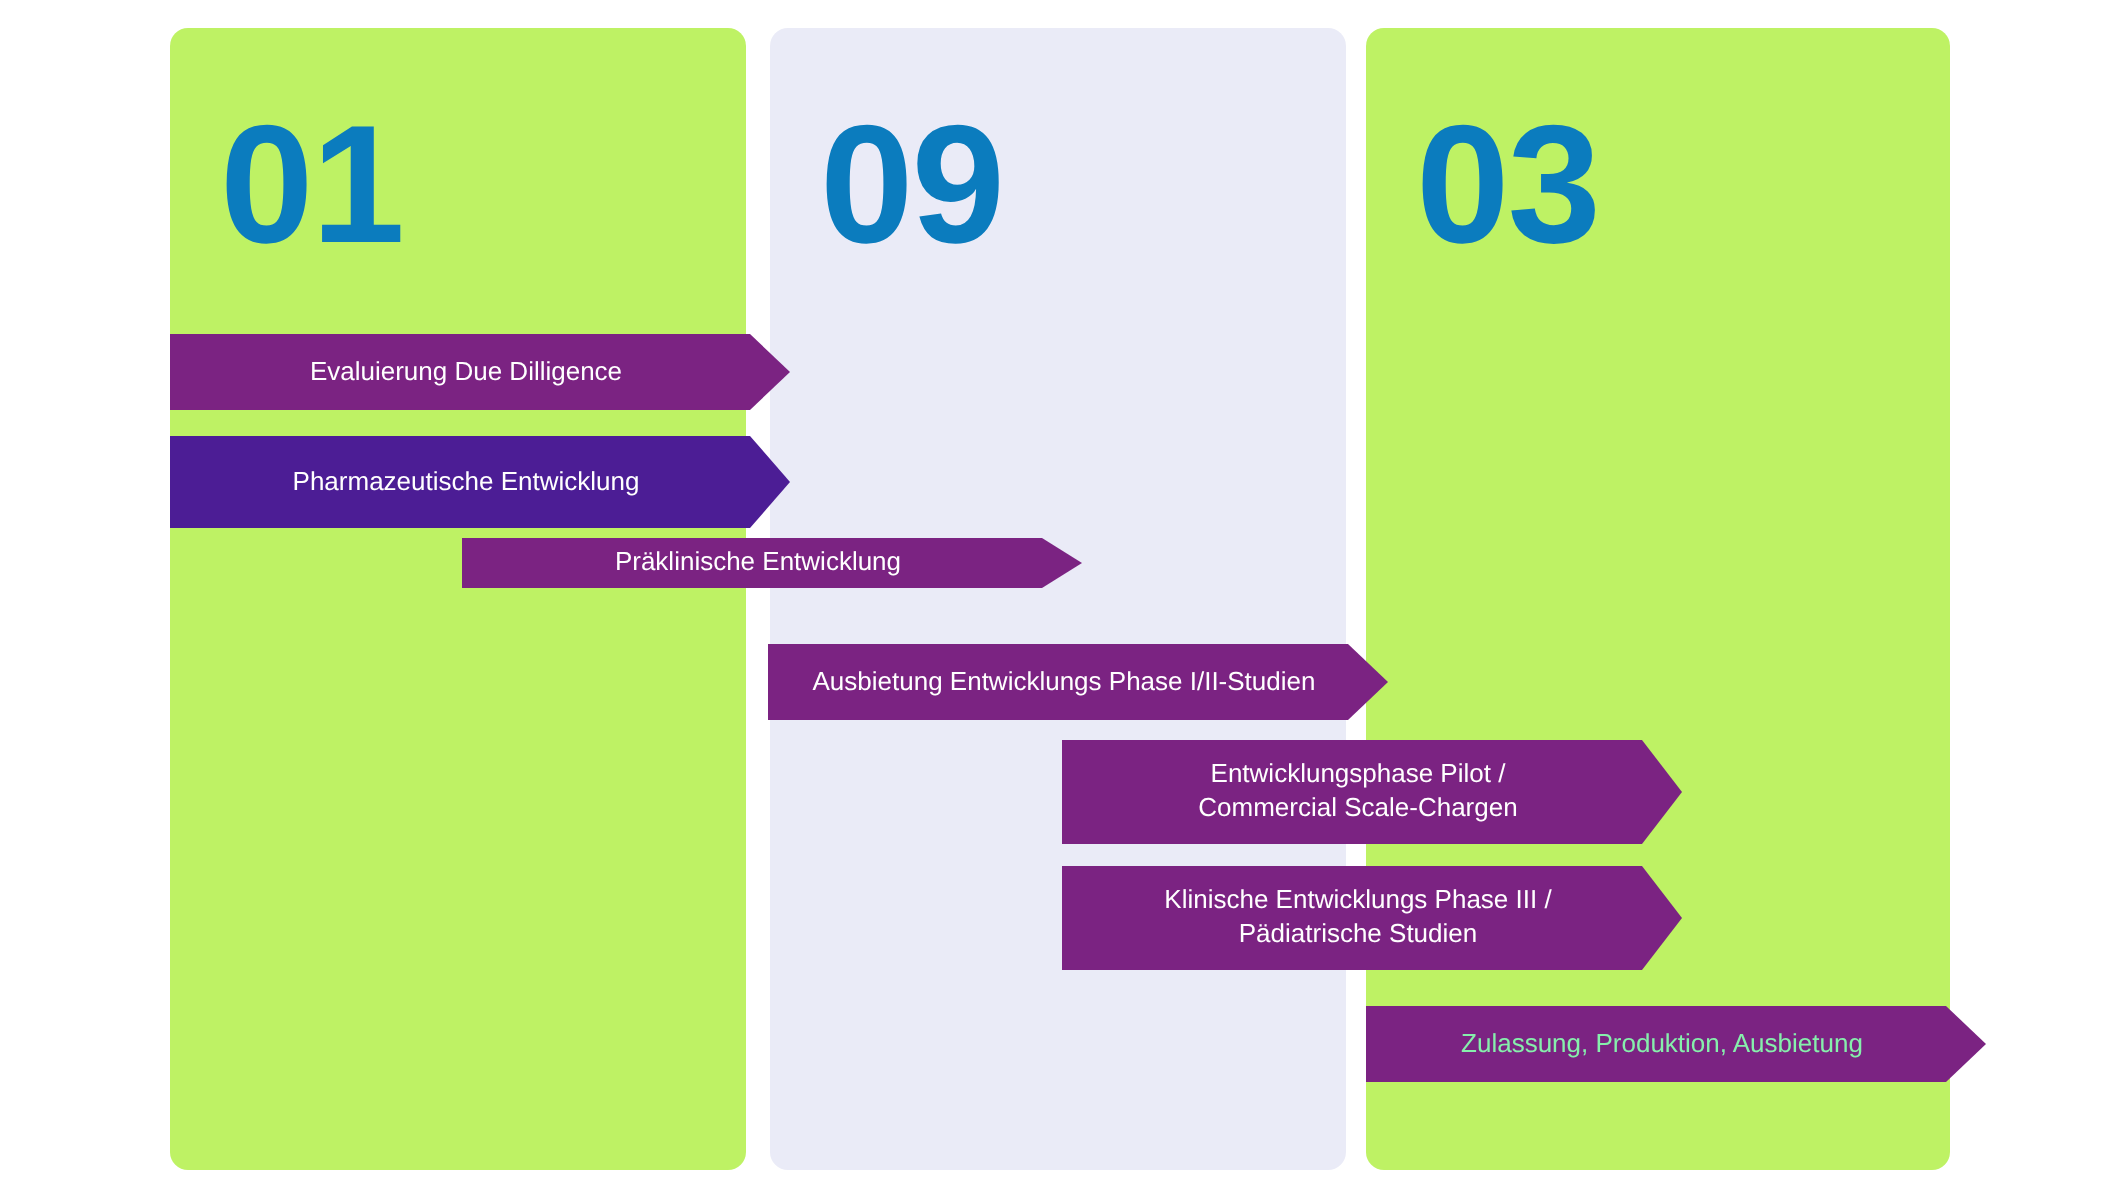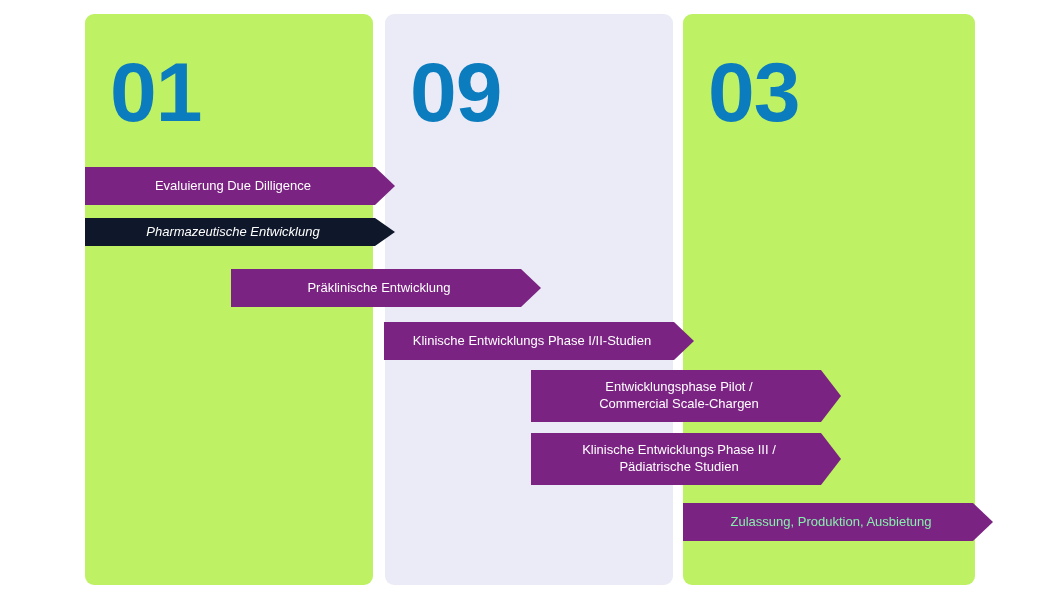--- a/index.html
+++ b/index.html
@@ -94,28 +94,28 @@
   </div>
 
   <div class="panel" id="panel-3" style="background: #bef264;">
     <div class="panel-number" style="color: rgb(11, 124, 190);">03</div>
   </div>
 
   <div id="arrow-layer">
     <div class="arrow" style="left: 85px; top: 167px; width: 310px; height: 38px; background: rgb(123, 35, 130); color: rgb(255, 255, 255);">
       <span class="label">Evaluierung Due Dilligence</span>
     </div>
-    <div class="arrow" style="left: 85px; top: 218px; width: 310px; height: 28px; background: #0f172a; color: rgb(255, 255, 255); font-style: italic;">
+    <div class="arrow" style="left: 85px; top: 218px; width: 310px; height: 46px; background: #4c1d95; color: rgb(255, 255, 255);">
       <span class="label">Pharmazeutische Entwicklung</span>
     </div>
-    <div class="arrow" style="left: 231px; top: 269px; width: 310px; height: 38px; background: rgb(123, 35, 130); color: rgb(255, 255, 255);">
+    <div class="arrow" style="left: 231px; top: 269px; width: 310px; height: 25px; background: rgb(123, 35, 130); color: rgb(255, 255, 255);">
       <span class="label">Präklinische Entwicklung</span>
     </div>
     <div class="arrow" style="left: 384px; top: 322px; width: 310px; height: 38px; background: rgb(123, 35, 130); color: rgb(255, 255, 255);">
-      <span class="label">Klinische Entwicklungs Phase I/II-Studien</span>
+      <span class="label">Ausbietung Entwicklungs Phase I/II-Studien</span>
     </div>
     <div class="arrow" style="left: 531px; top: 433px; width: 310px; height: 52px; background: rgb(123, 35, 130); color: rgb(255, 255, 255);">
       <span class="label">Klinische Entwicklungs Phase III /
 Pädiatrische Studien</span>
     </div>
     <div class="arrow" style="left: 531px; top: 370px; width: 310px; height: 52px; background: rgb(123, 35, 130); color: rgb(255, 255, 255);">
       <span class="label">Entwicklungsphase Pilot /
 Commercial Scale-Chargen</span>
     </div>
     <div class="arrow" style="left: 683px; top: 503px; width: 310px; height: 38px; background: rgb(123, 35, 130); color: #86efac;">

